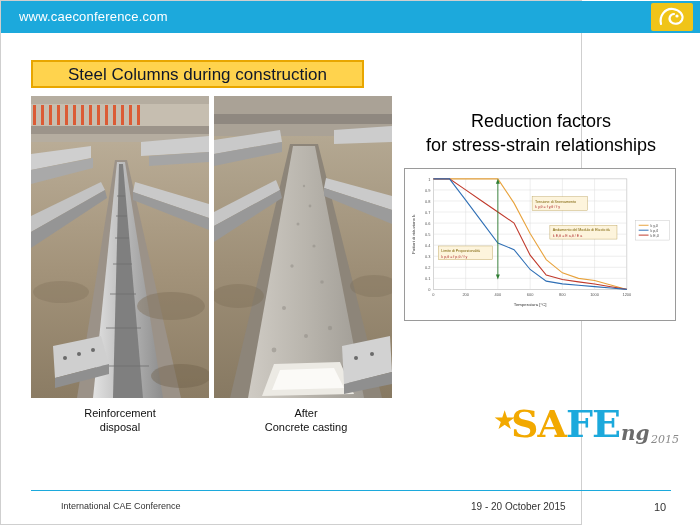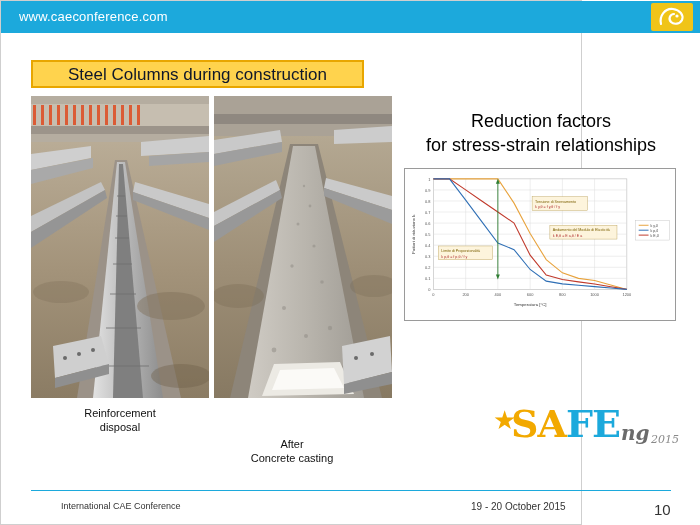--- a/index.html
+++ b/index.html
@@ -101,24 +101,23 @@
     font-size: 11px;
     color: #111111;
     line-height: 1.25;
   }
   #caption-left {
     left: 30px;
     top: 406px;
     width: 178px;
   }
   #caption-right {
-    left: 202px;
+    left: 216px;
     top: 406px;
     width: 178px;
-    margin-top: 31px;
   }
 
   
   .right-title {
     position: absolute;
     left: 400px;
     top: 108px;
     width: 280px;
     text-align: center;
     font-size: 18px;
@@ -212,21 +211,21 @@
     position: absolute;
     left: 470px;
     top: 500px;
     font-size: 10px;
     color: #333333;
   }
   .footer-page {
     position: absolute;
     left: 653px;
     top: 500px;
-    font-size: 15px;
+    font-size: 11px;
     color: #333333;
   }
 </style>
 </head>
 <body>
 
 <div class="slide">
 
   <div class="header-bar">
     <div class="header-url">www.caeconference.com</div>

